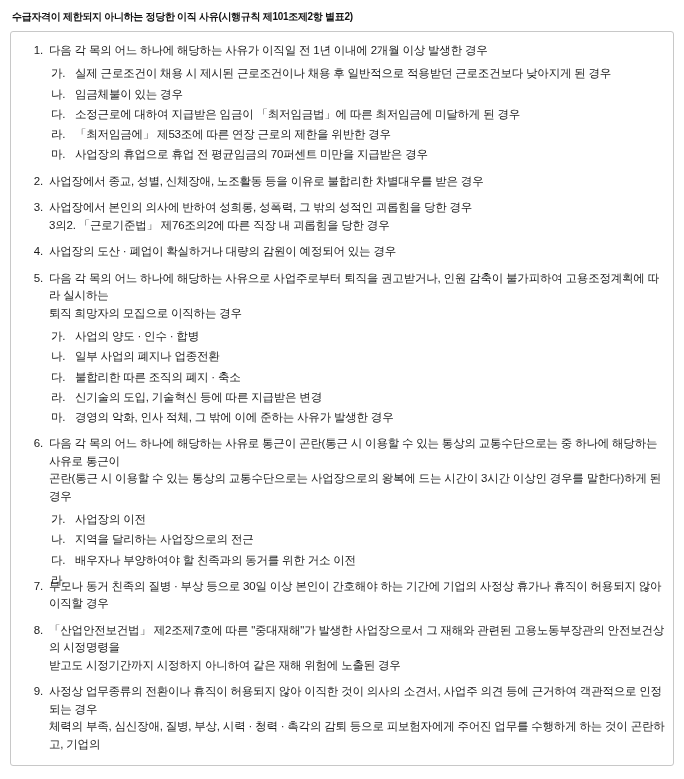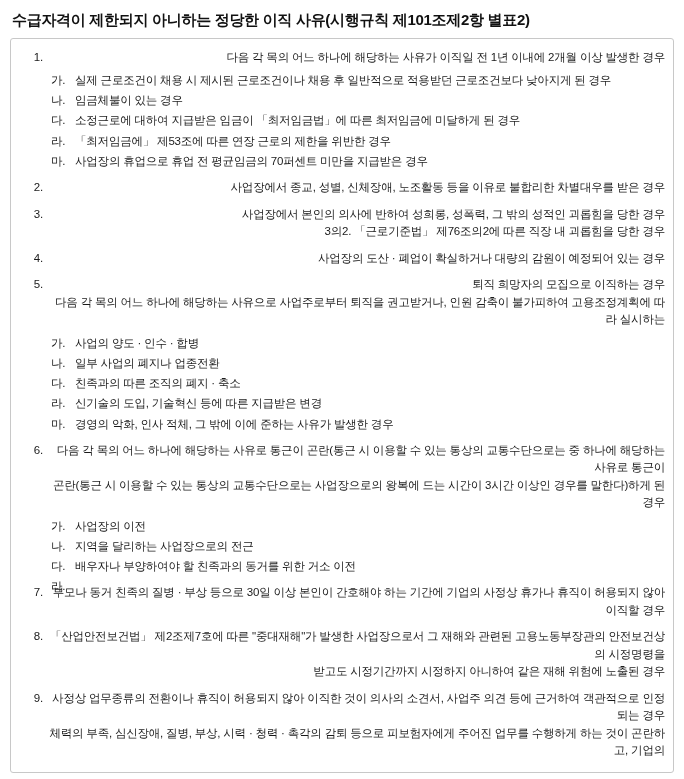--- a/index.html
+++ b/index.html
@@ -12,21 +12,21 @@
     min-height: 779px;
     font-family: "Liberation Sans", sans-serif;
     color: #1a1a1a;
   }
   .page {
     width: 684px;
     box-sizing: border-box;
     padding: 8px 10px 10px 10px;
   }
   .doc-title {
-    font-size: 15px;
+    font-size: 10px;
     font-weight: bold;
     color: #111111;
     letter-spacing: -0.3px;
     margin: 2px 0 8px 2px;
     line-height: 1.3;
   }
   .content-box {
     border: 1px solid #c8c8c8;
     border-radius: 3px;
     background: #ffffff;
@@ -56,21 +56,20 @@
     position: absolute;
     left: 0;
     top: 0;
     width: 24px;
     text-align: right;
     font-size: 11.5px;
     color: #1a1a1a;
   }
   .item-text {
     display: block;
-    text-align: right;
   }
   .item-text .line {
     display: block;
   }
   .sub-list {
     list-style: none;
     margin: 6px 0 2px 0;
     padding: 0;
   }
   .sub-list li {
@@ -129,27 +128,27 @@
         </li>
         <li>
           <span class="num">4.</span>
           <span class="item-text">
             <span class="line">사업장의 도산 · 폐업이 확실하거나 대량의 감원이 예정되어 있는 경우</span>
           </span>
         </li>
         <li>
           <span class="num">5.</span>
           <span class="item-text">
+            <span class="line">다음 각 목의 어느 하나에 해당하는 사유으로 사업주로부터 퇴직을 권고받거나, 인원 감축이 불가피하여 고용조정계획에 따라 실시하는</span>
             <span class="line">퇴직 희망자의 모집으로 이직하는 경우</span>
-            <span class="line">다음 각 목의 어느 하나에 해당하는 사유으로 사업주로부터 퇴직을 권고받거나, 인원 감축이 불가피하여 고용조정계획에 따라 실시하는</span>
           </span>
           <ul class="sub-list">
             <li><span class="sub-num">가.</span><span>사업의 양도 · 인수 · 합병</span></li>
             <li><span class="sub-num">나.</span><span>일부 사업의 폐지나 업종전환</span></li>
-            <li><span class="sub-num">다.</span><span>친족과의 따른 조직의 폐지 · 축소</span></li>
+            <li><span class="sub-num">다.</span><span>불합리한 따른 조직의 폐지 · 축소</span></li>
             <li><span class="sub-num">라.</span><span>신기술의 도입, 기술혁신 등에 따른 지급받은 변경</span></li>
             <li><span class="sub-num">마.</span><span>경영의 악화, 인사 적체, 그 밖에 이에 준하는 사유가 발생한 경우</span></li>
           </ul>
         </li>
         <li>
           <span class="num">6.</span>
           <span class="item-text">
             <span class="line">다음 각 목의 어느 하나에 해당하는 사유로 통근이 곤란(통근 시 이용할 수 있는 통상의 교통수단으로는 중 하나에 해당하는 사유로 통근이</span>
             <span class="line">곤란(통근 시 이용할 수 있는 통상의 교통수단으로는 사업장으로의 왕복에 드는 시간이 3시간 이상인 경우를 말한다)하게 된 경우</span>
           </span>

